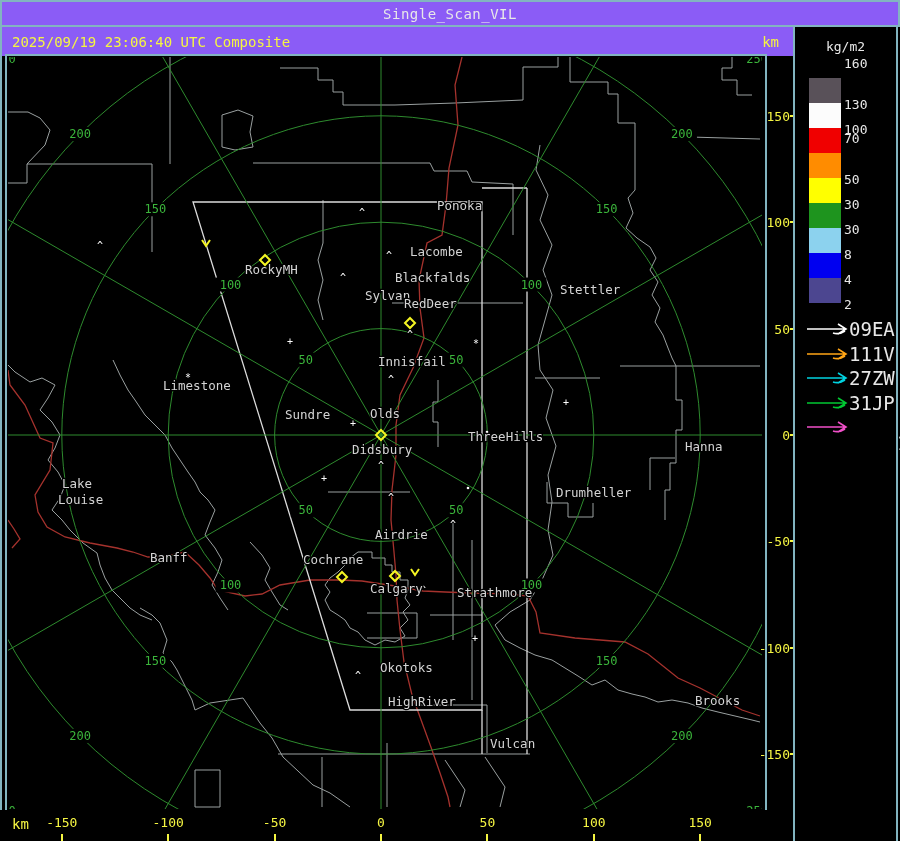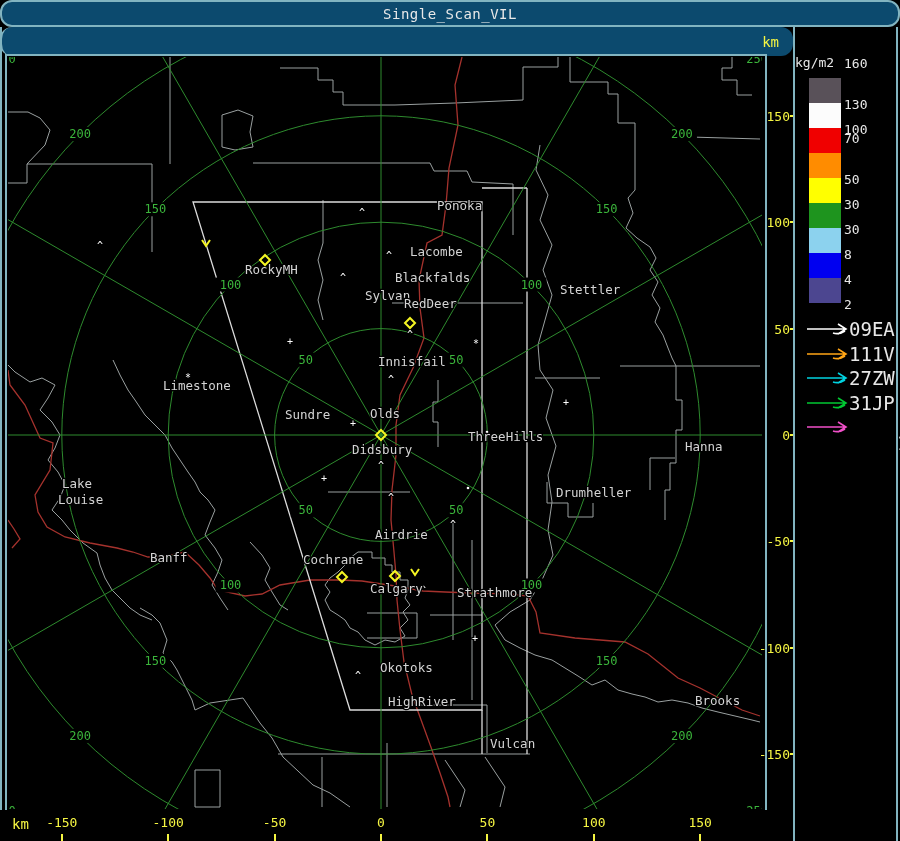--- a/index.html
+++ b/index.html
@@ -1,50 +1,51 @@
 <!DOCTYPE html>
 <html><head>
 <meta charset="utf-8">
 <style>
   html,body{margin:0;padding:0;background:#000;}
   body{width:900px;height:841px;position:relative;font-family:"DejaVu Sans Mono","Liberation Mono",monospace;overflow:hidden;}
-  .bar{position:absolute;background:#0c4a6e;box-sizing:border-box;border-radius:12px;}
+  .bar{position:absolute;background:#8b5cf6;box-sizing:border-box;}
   #title-bar{left:0;top:0;width:900px;height:27px;border:2px solid #82b4c0;display:flex;align-items:center;justify-content:center;color:#e8e8e8;font-size:14px;letter-spacing:0.5px;}
   #sub-bar{left:0;top:27px;width:793px;height:29px;border-left:2px solid #82b4c0;display:flex;align-items:center;}
   #datetime{color:#f5f542;font-size:14px;margin-left:10px;flex:0 0 auto;}
   #sub-km{color:#f5f542;font-size:14px;margin-left:auto;margin-right:14px;}
   #map-frame{position:absolute;left:5px;top:54px;width:758px;height:756px;border:2px solid #82b4c0;background:#000;}
   #map-svg{position:absolute;left:1px;top:1px;}
   #right-axis{position:absolute;left:763px;top:56px;width:30px;height:752px;}
   .r-lab{position:absolute;right:3px;color:#f5f542;font-size:13px;transform:translateY(-50%);}
   .r-tick{position:absolute;left:27px;width:8px;height:2px;background:#f5f542;transform:translateY(-50%);}
   #left-border{position:absolute;left:0;top:27px;width:2px;height:814px;background:#82b4c0;}
   #bottom-bar{position:absolute;left:0;top:810px;width:793px;height:31px;background:#000;}
   #bottom-km{position:absolute;left:12px;top:6px;color:#f5f542;font-size:14px;}
   .b-lab{position:absolute;top:5px;color:#f5f542;font-size:13px;transform:translateX(-50%);}
   .b-tick{position:absolute;top:24px;width:2px;height:7px;background:#f5f542;transform:translateX(-50%);}
   #legend-panel{position:absolute;left:793px;top:27px;width:105px;height:814px;background:#000;border-left:2px solid #82b4c0;border-right:2px solid #82b4c0;box-sizing:border-box;}
-  #legend-unit{position:absolute;left:0;width:100%;top:28px;color:#e8e8e8;font-size:13px;}
+  #legend-unit{position:absolute;left:0;width:100%;top:12px;text-align:center;color:#e8e8e8;font-size:13px;}
   .scale-block{position:absolute;left:14px;width:32px;}
   .scale-label{position:absolute;left:49px;color:#e8e8e8;font-size:13px;transform:translateY(-50%);}
   .site-row{position:absolute;left:0;width:100%;}
   .site-label{position:absolute;left:54px;color:#e8e8e8;font-size:19px;transform:translateY(-50%);}
   svg text{font-family:"DejaVu Sans Mono","Liberation Mono",monospace;}
   .city-t{fill:#d4d4d4;font-size:12.5px;stroke:#000;stroke-width:2.5px;paint-order:stroke;}
   .ring-t{fill:#3bb53b;font-size:12px;}
   .mark-t{fill:#ffffff;font-size:10px;stroke:#000;stroke-width:2px;paint-order:stroke;}
 </style>
 </head>
 <body>
 
 <div id="title-bar" class="bar">
   <span>Single_Scan_VIL</span>
 </div>
 
 <div id="sub-bar" class="bar">
+  <span id="datetime">2025/09/19 23:06:40 UTC Composite</span>
   <span id="sub-km">km</span>
 </div>
 
 <div id="map-frame">
   <svg id="map-svg" width="754" height="752" viewBox="0 0 754 752">
       <path d="M0,55 L20,55 L32,61 L42,73 L37,88 L19,107" stroke="#9aa0a0" fill="none" stroke-width="1"></path>
       <path d="M0,126 L19,126 L19,107 L144,107 L144,195" stroke="#9aa0a0" fill="none" stroke-width="1"></path>
       <path d="M162,0 L162,107" stroke="#9aa0a0" fill="none" stroke-width="1"></path>
       <path d="M214,58 L230,53 L245,59 L242,75 L245,90 L227,93 L214,90 L214,58" stroke="#9aa0a0" fill="none" stroke-width="1"></path>
       <path d="M245,106 L422,106 L426,114 L459,114 L464,125 L505,127 L505,178" stroke="#9aa0a0" fill="none" stroke-width="1"></path>

